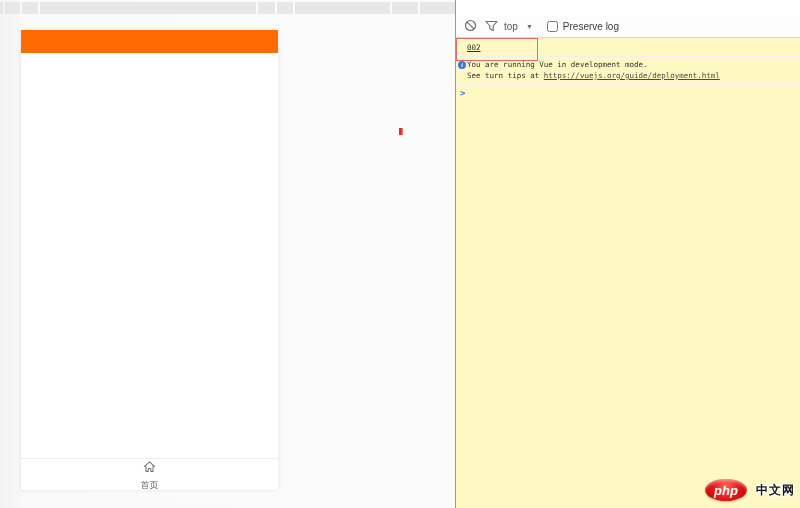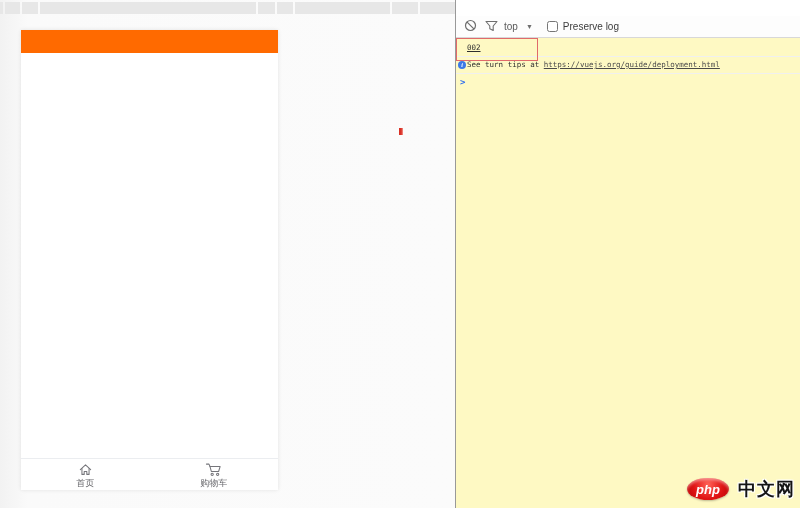--- a/index.html
+++ b/index.html
@@ -10,21 +10,21 @@
   .left-pane { position:absolute; left:0; top:0; width:455px; height:508px;
     background:linear-gradient(90deg,#f2f2f2 0px,#fafafa 28px,#fbfbfb 100%); }
   .tab-strip { position:absolute; left:0; top:2px; height:12px; display:flex; gap:2px; }
   .tab-strip .seg { height:12px; background:#e7e7e7; }
 
   .viewport { position:absolute; left:21px; top:30px; width:257px; height:460px;
     background:#fff; box-shadow:0 0 4px rgba(0,0,0,0.10); }
   .app-header { position:absolute; left:0; top:0; width:100%; height:23px; }
   .tabbar { position:absolute; left:0; bottom:0; width:100%; height:32px;
     border-top:1px solid #ebedf0; background:#fff; display:flex; }
-  .tabbar-item { flex:1; display:flex; flex-direction:column; align-items:center; justify-content:center; gap:1px; cursor:pointer; }
+  .tabbar-item { flex:1; display:flex; flex-direction:column; align-items:center; justify-content:space-between; gap:1px; cursor:pointer; }
   .tabbar-item .lbl { font-size:9px; color:#69696d; line-height:10px; }
   .tabbar-item svg { display:block; }
 
   .red-micro-mark { position:absolute; left:399px; top:128px; width:4px; height:7px;
     background:linear-gradient(90deg,#d93025 55%,#f49a92); }
 
   
   .split-divider { position:absolute; left:455px; top:0; width:1px; height:508px; background:#999; cursor:col-resize; }
   .devtools { position:absolute; left:456px; top:16px; width:344px; height:508px; background:#fef9c3; }
   .tab-indicator { position:absolute; left:89px; top:0; width:45px; height:2px; }
@@ -49,28 +49,28 @@
     background:#3b78e7; color:#fff; font-size:6px; line-height:8px; text-align:center;
     font-family:"Liberation Serif",serif; font-style:italic; font-weight:bold; }
   .con-link { color:#4a4a4a; text-decoration:underline; cursor:pointer;margin-top:39px; }
   .row-prompt { padding:3px 0 3px 4px; }
   .prompt-chevron { color:#2b6cf0; font-weight:bold; font-size:9px; }
 
   .annotation-box { position:absolute; left:0px; top:22px; width:82px; height:23px;
     border:1.5px solid #e06a6a; pointer-events:none; }
 
   
-  .watermark { position:absolute; right:5px; bottom:7px; display:flex; align-items:center; gap:9px; }
+  .watermark { position:absolute; right:5px; bottom:7px; display:flex; align-items:center; gap:3px; }
   .php-ellipse { width:42px; height:22px; border-radius:50%;
     background:radial-gradient(circle at 50% 30%, #ff6257, #e01414 55%, #b50000 100%);
     display:flex; align-items:center; justify-content:center;
     color:#fff; font-weight:bold; font-style:italic; font-size:13px;
     box-shadow:inset 0 2px 3px rgba(255,255,255,0.45), 0 1px 2px rgba(0,0,0,0.25); }
-  .wm-suffix { font-size:18px; font-weight:bold; color:#151515; letter-spacing:1px;
-    text-shadow:-1px -1px 0 #fff, 1px -1px 0 #fff, -1px 1px 0 #fff, 1px 1px 0 #fff; }
+  .wm-suffix { font-size:12px; font-weight:bold; color:#151515; letter-spacing:1px;
+    text-shadow:-1px -1px 0 #fff, 1px -1px 0 #fff, -1px 1px 0 #fff, 1px 1px 0 #fff;margin-left:6px; }
 </style>
 </head>
 <body>
 
 <div id="screen">
 
   <div class="left-pane">
 
     <div class="tab-strip">
       <div class="seg" style="width:3px"></div>
@@ -89,31 +89,20 @@
 
       <div class="tabbar">
         <div class="tabbar-item">
           <span>
             <svg width="15" height="15" viewBox="0 0 16 16" fill="none" stroke="#75757a" stroke-width="1.1" stroke-linejoin="round" stroke-linecap="round">
               <path d="M2.5 8.2 L8 3 L13.5 8.2"></path>
               <path d="M4.2 7 V13.2 H6.6 V10.2 H9.4 V13.2 H11.8 V7"></path>
             </svg>
           </span>
           <span class="lbl">首页</span>
-        </div>
-        <div class="tabbar-item">
-          <span>
-            <svg width="17" height="15" viewBox="0 0 18 15" fill="none" stroke="#75757a" stroke-width="1.1" stroke-linejoin="round" stroke-linecap="round">
-              <path d="M1.5 1.8 H4.2 L5.3 4.4"></path>
-              <path d="M5.3 4.4 H16 L14.4 9.6 H6.7 L5.3 4.4 Z"></path>
-              <circle cx="7.6" cy="12.6" r="1.2"></circle>
-              <circle cx="13.4" cy="12.6" r="1.2"></circle>
-            </svg>
-          </span>
-          <span class="lbl">购物车</span>
         </div>
       </div>
     </div>
 
     <div class="red-micro-mark"></div>
   </div>
 
   <div class="split-divider"></div>
 
   <div class="devtools">
@@ -147,20 +136,21 @@
       </label>
     </div>
 
     <div class="console">
       <div class="con-row row-log">
         <span>002</span>
       </div>
 
       <div class="con-row row-info">
         <span class="info-badge" style="background: rgb(59, 120, 231);">i</span>
+        <div>You are running Vue in development mode.</div>
         <div><span>See turn tips at </span><span class="con-link">https://vuejs.org/guide/deployment.html</span></div>
       </div>
 
       <div class="row-prompt">
         <span class="prompt-chevron">&gt;</span>
       </div>
     </div>
 
     <div class="annotation-box" style="border-color: rgb(224, 106, 106);"></div>
   </div>

